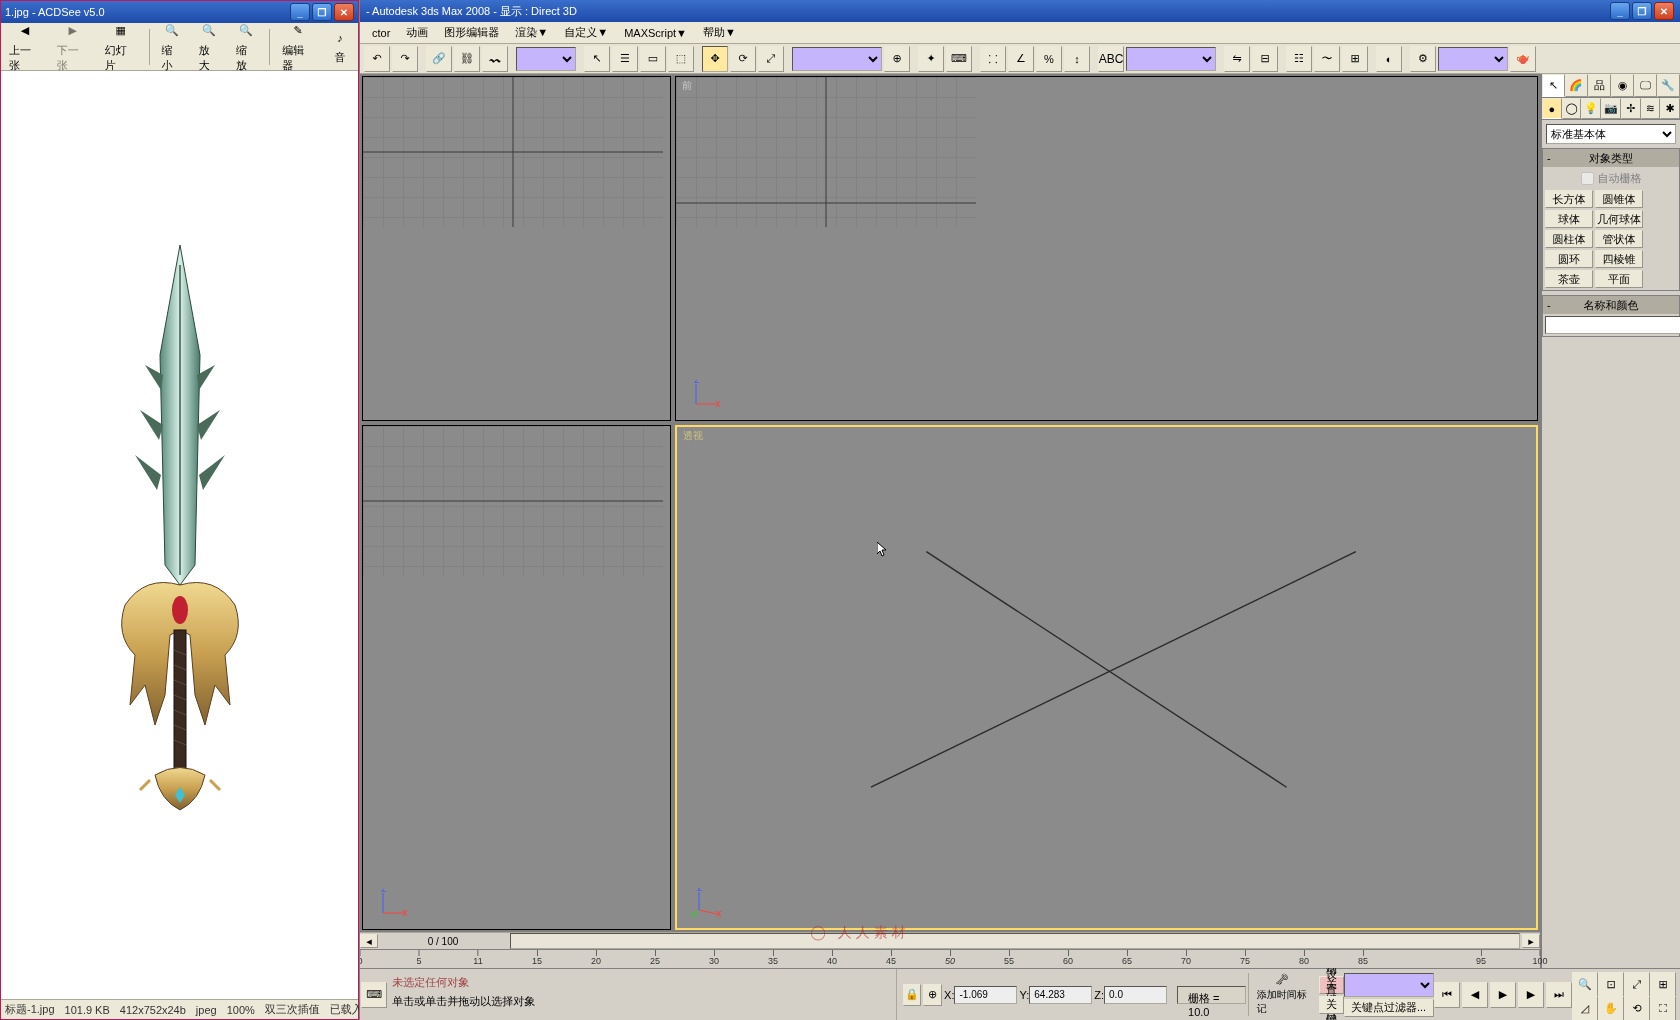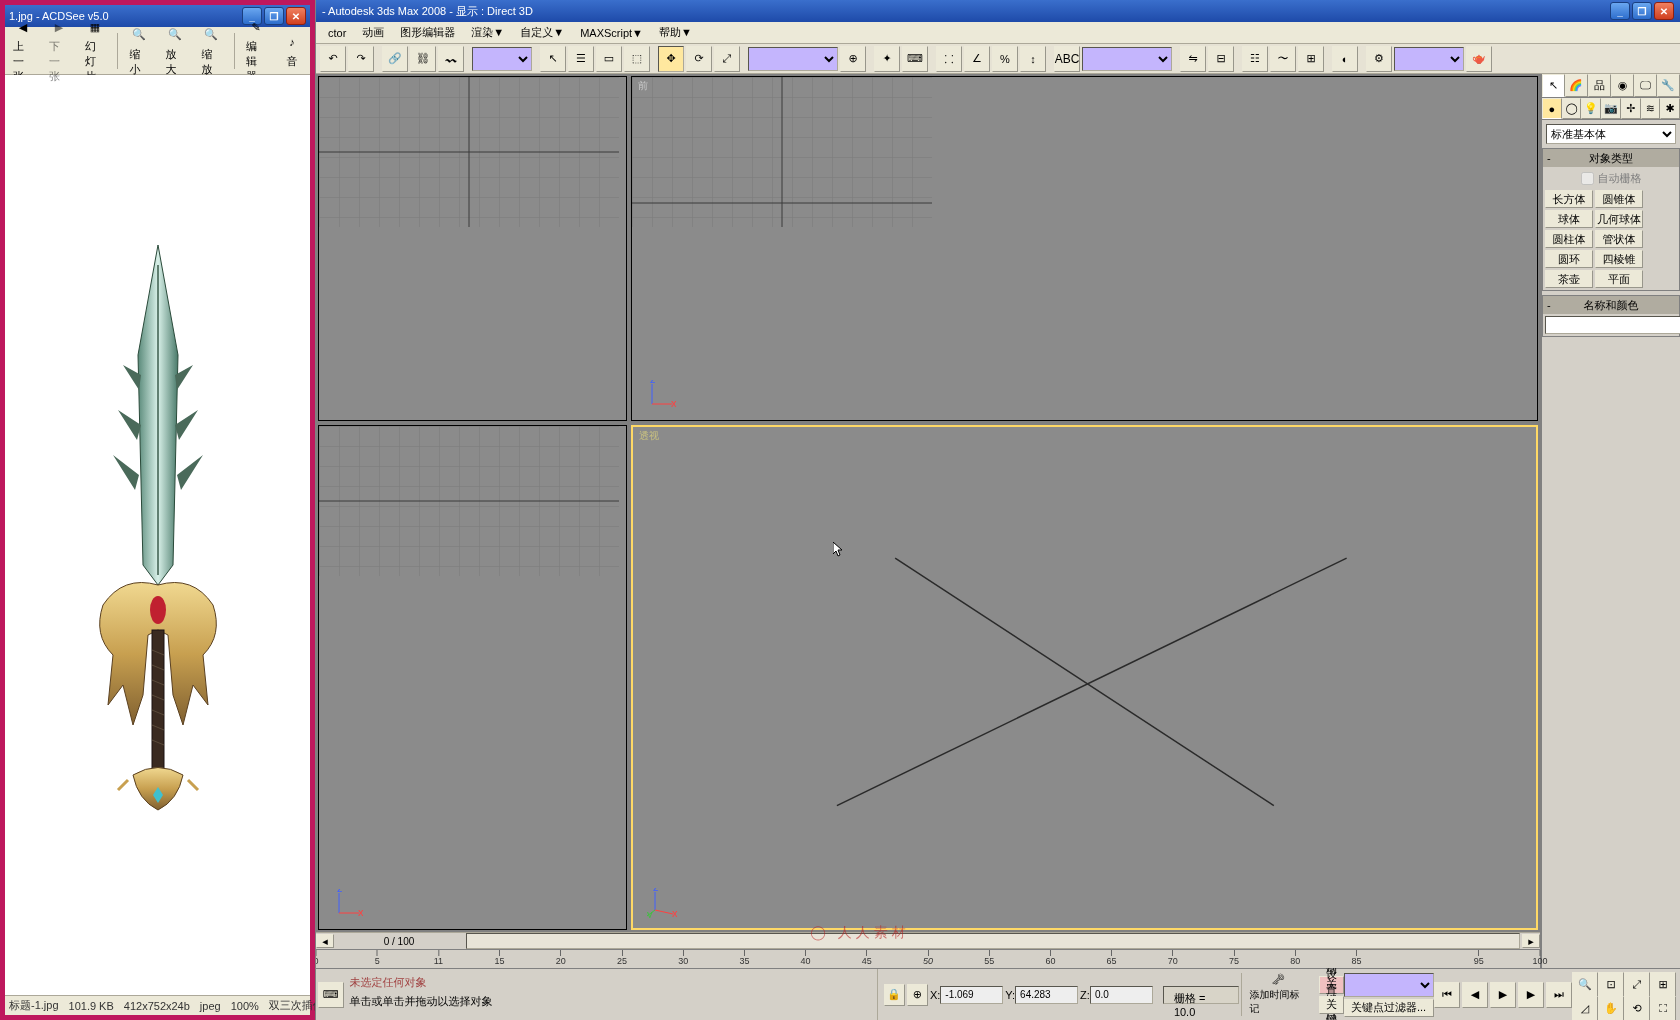--- a/index.html
+++ b/index.html
@@ -1,21 +1,21 @@
 <!DOCTYPE html>
 <html><head>
 <meta charset="utf-8">
 <style>
 * { margin: 0; padding: 0; box-sizing: border-box; font-family: "Microsoft YaHei", Tahoma, sans-serif; font-size: 11px; }
 html, body { width: 1680px; height: 1020px; overflow: hidden; background: #d4d0c8; }
 
 .root { display: flex; width: 100%; height: 100%; }
 
 
-.acdsee { width: 315px; height: 100%; display: flex; flex-direction: column; border: 5px solid #be185d; justify-content: center; }
+.acdsee { width: 359px; height: 100%; display: flex; flex-direction: column; border: 1px solid #be185d; justify-content: center; }
 .titlebar { height: 22px; background: linear-gradient(to bottom,#3a6fcc,#1e4aa9); color: #fff; display: flex; align-items: center; padding: 0 4px; justify-content: space-between; }
 .titlebar-btns { display: flex; gap: 2px; }
 .wbtn { width: 20px; height: 18px; background: linear-gradient(to bottom,#6aa7f0,#2d6dcc); border: 1px solid #1a3f80; border-radius: 3px; display: flex; align-items: center; justify-content: center; color: #fff; font-size: 10px; font-weight: bold; cursor: pointer; }
 .wbtn.close { background: linear-gradient(to bottom,#f08060,#d04020); border-color: #902010; }
 .acd-tb { height: 48px; background: #ece9d8; border-bottom: 1px solid #aca899; display: flex; align-items: center; padding: 2px 4px; gap: 8px; }
 .tb-btn { display: flex; flex-direction: column; align-items: center; gap: 2px; padding: 2px 4px; cursor: pointer; }
 .tb-btn .ic { width: 20px; height: 20px; display: flex; align-items: center; justify-content: center; }
 .sep { width: 1px; height: 36px; background: #aca899; }
 .acd-view { flex: 1; background: #fff; display: flex; align-items: center; justify-content: center; overflow: hidden; }
 .sword { width: 170px; height: 600px; position: relative; }

